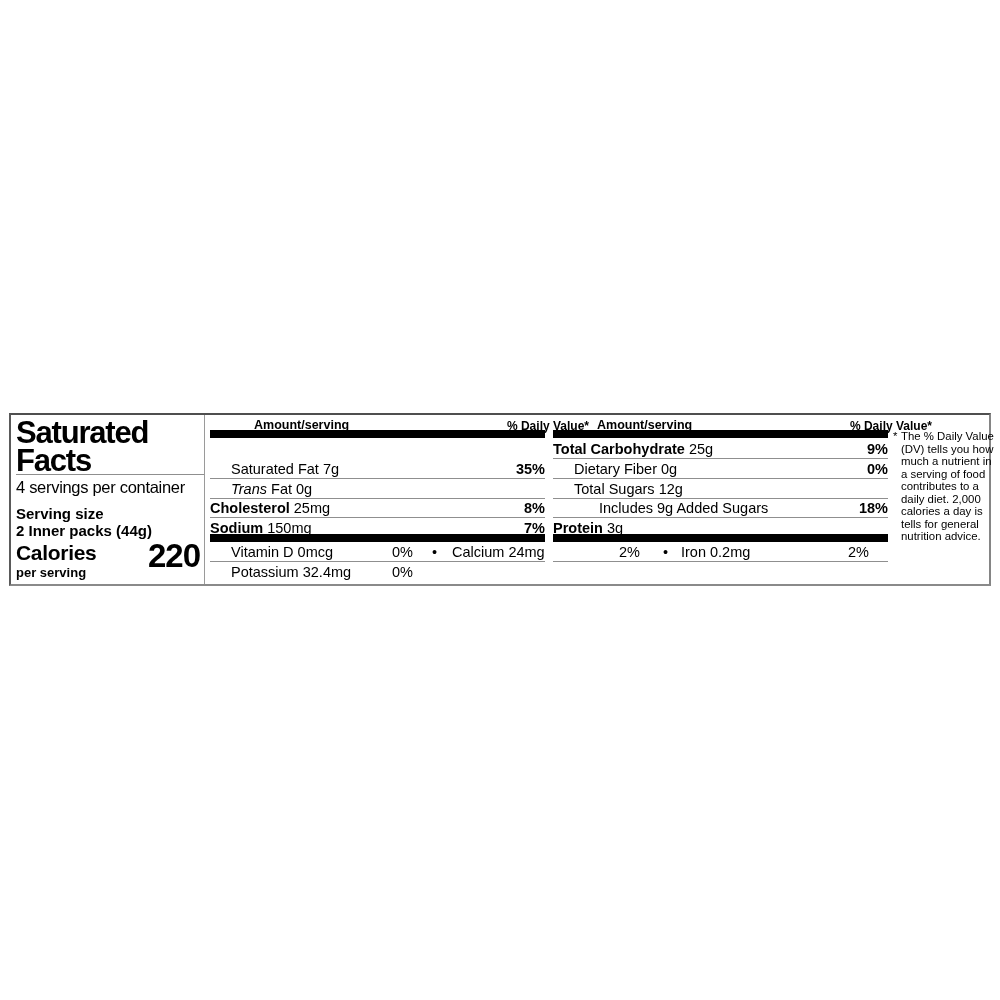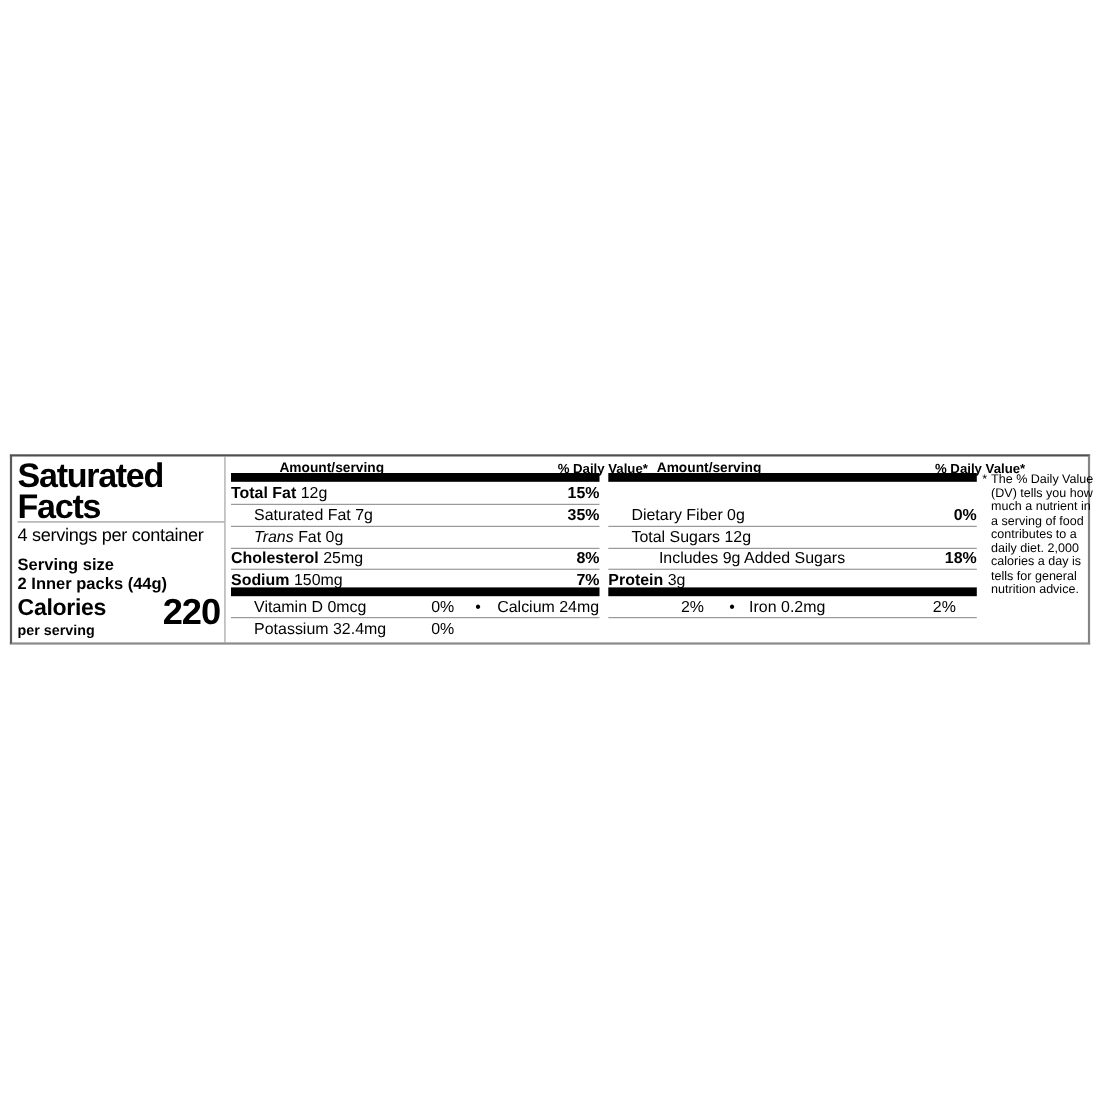--- a/index.html
+++ b/index.html
@@ -81,24 +81,20 @@
       <div class="cal-value">220</div>
     </div>
 
     <div class="col colA">
       <div class="col-head">
         <span class="h-left">Amount/serving</span>
         <span class="h-right">% Daily Value*</span>
       </div>
       <div class="bar bar1"></div>
 
-      <div class="row rule r1">
-        <span><b>Total Fat</b><span> 12g</span></span>
-        <span class="dv">15%</span>
-      </div>
       <div class="row rule r2 ind1">
         <span><b></b><span>Saturated Fat 7g</span></span>
         <span class="dv">35%</span>
       </div>
       <div class="row rule r3 ind1">
         <span><i>Trans</i><span> Fat 0g</span></span>
         <span class="dv"></span>
       </div>
       <div class="row rule r4">
         <span><b>Cholesterol</b><span> 25mg</span></span>
@@ -123,20 +119,24 @@
       </div>
     </div>
 
     <div class="col colB">
       <div class="col-head">
         <span class="h-left">Amount/serving</span>
         <span class="h-right">% Daily Value*</span>
       </div>
       <div class="bar bar1"></div>
 
+      <div class="row rule r1">
+        <span><b>Total Carbohydrate</b><span> 25g</span></span>
+        <span class="dv">9%</span>
+      </div>
       <div class="row rule r2 ind1">
         <span><b></b><span>Dietary Fiber 0g</span></span>
         <span class="dv">0%</span>
       </div>
       <div class="row rule r3 ind1">
         <span><b></b><span>Total Sugars 12g</span></span>
         <span class="dv"></span>
       </div>
       <div class="row rule r4 ind2">
         <span><b></b><span>Includes 9g Added Sugars</span></span>

